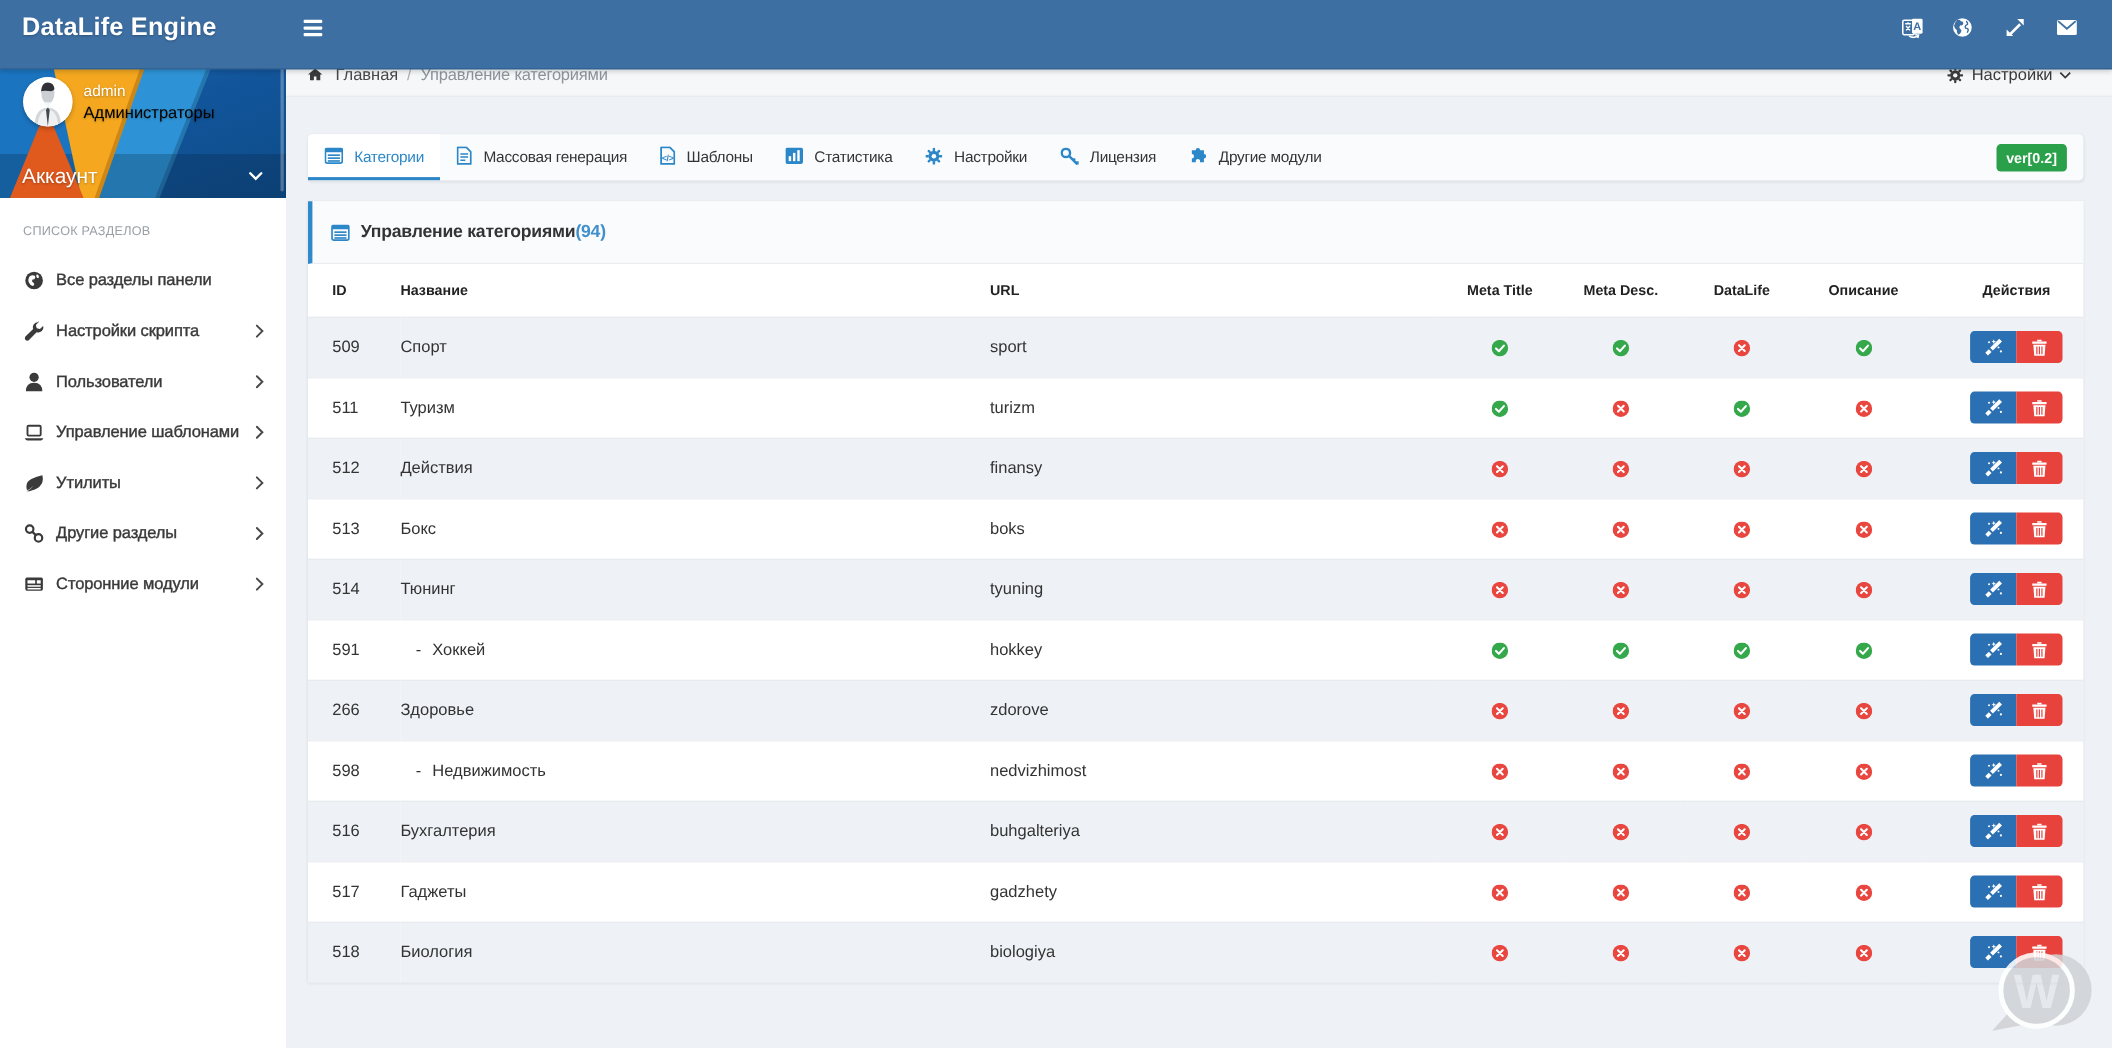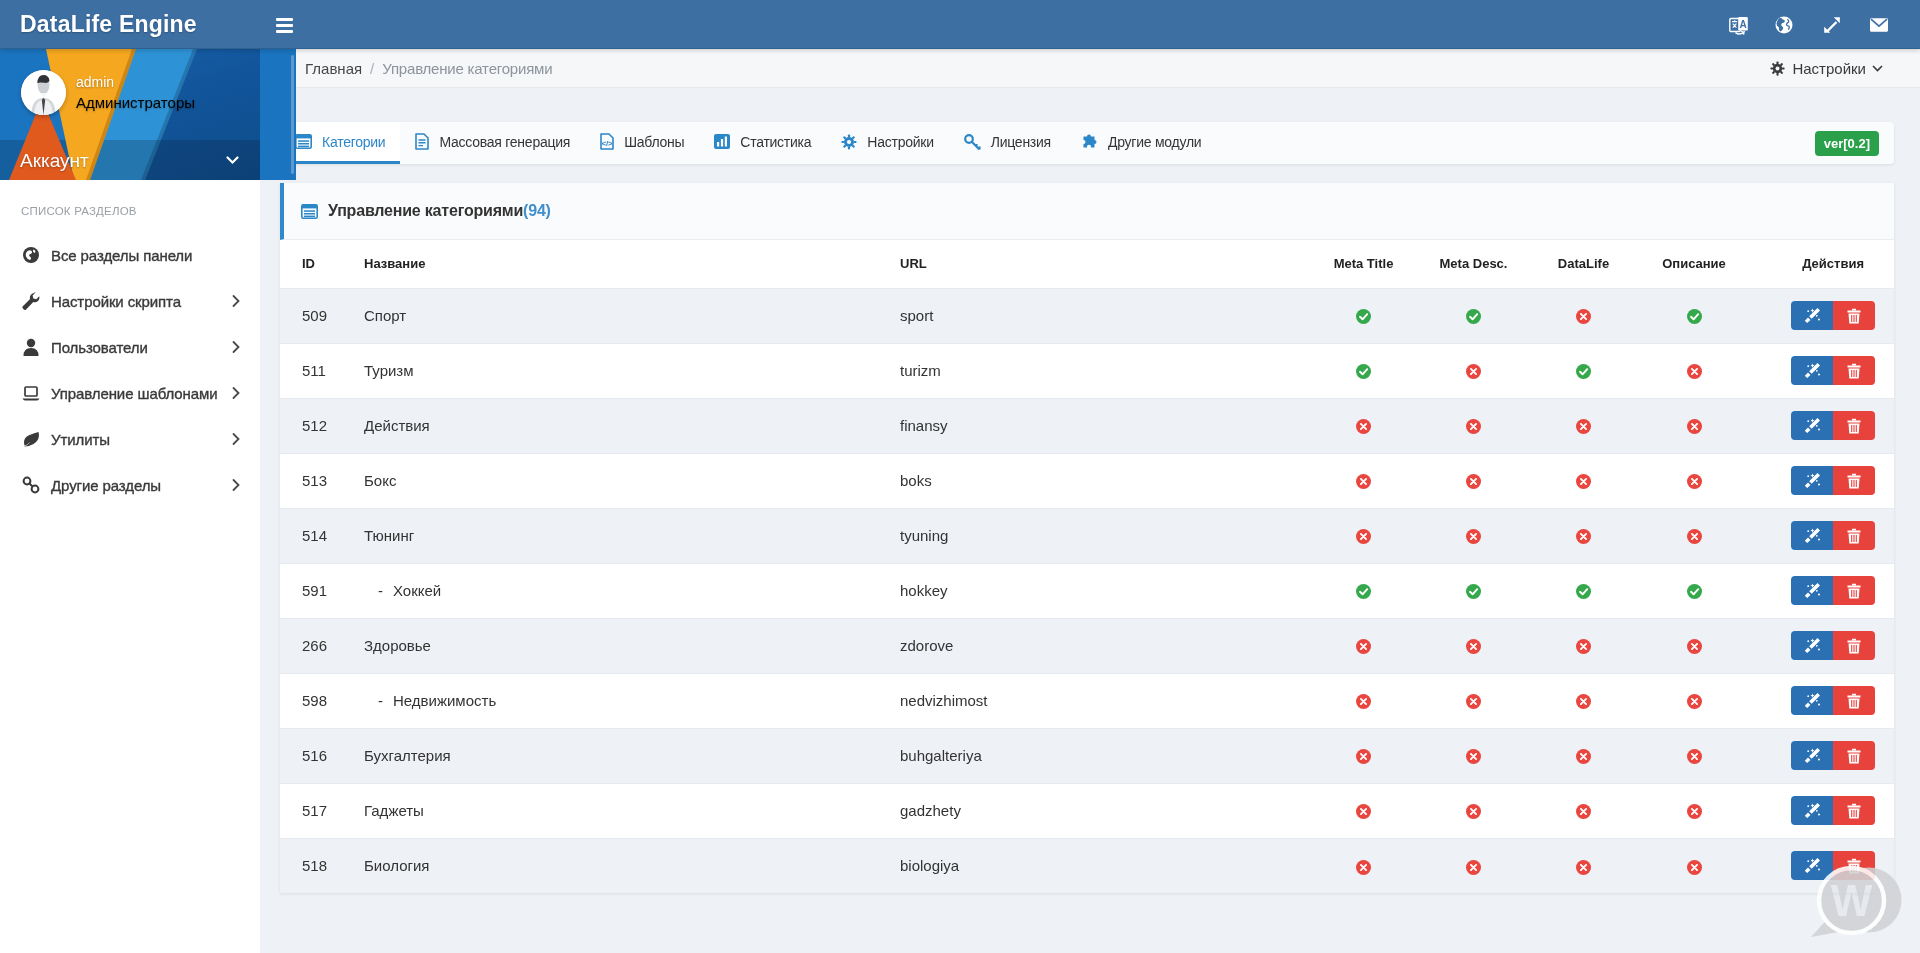--- a/index.html
+++ b/index.html
@@ -1,29 +1,29 @@
 <!DOCTYPE html>
 <html lang="ru"><head>
 <meta charset="utf-8">
 <title>DataLife Engine</title>
 <style>
 * { margin:0; padding:0; box-sizing:border-box; }
 html,body { width:1920px; height:953px; overflow:hidden; }
 body { font-family:"Liberation Sans", sans-serif; background:#eef1f5; position:relative; }
 
 
-.topbar { position:absolute; left:0; top:0; width:1920px; height:49px; background:#3d6fa3; border-bottom:1px solid #30608f; box-shadow:0 2px 4px rgba(0,0,0,.15); z-index:30; }
+.topbar { position:absolute; left:0; top:0; width:1920px; height:63px; background:#3d6fa3; border-bottom:1px solid #30608f; box-shadow:0 2px 4px rgba(0,0,0,.15); z-index:30; }
 .logo { position:absolute; left:20px; top:11px; color:#fff; font-size:23px; font-weight:700; letter-spacing:0.2px; text-shadow:0 1px 2px rgba(0,0,0,.25); }
 .hamb { position:absolute; left:276px; top:18px; width:17px; }
 .hamb div { height:3px; background:#fff; margin-bottom:3px; border-radius:1px; }
 .ticon { position:absolute; top:15px; width:20px; height:20px; }
 
 
 .sidebar { position:absolute; left:0; top:49px; width:260px; bottom:0; background:#fff; z-index:20; }
-.uwrap { position:relative; width:296px; height:131px; overflow:hidden; background:#1b74c0; }
+.uwrap { position:relative; width:260px; height:131px; overflow:hidden; background:#1b74c0; }
 .uwrap::after { content:""; position:absolute; right:2px; top:6px; width:3px; height:119px; background:rgba(255,255,255,0.28); border-radius:2px; z-index:5; }
 .band-dark { position:absolute; inset:0; background:linear-gradient(160deg, #1a68b2 0%, #12559b 45%, #0d4c88 100%); clip-path:polygon(196px 0, 260px 0, 260px 131px, 144px 131px); }
 .band-light { position:absolute; inset:0; background:#2e93d6; clip-path:polygon(134px 0, 197px 0, 145px 131px, 88px 131px); }
 .edge-light { position:absolute; inset:0; background:rgba(10,30,60,0.25); clip-path:polygon(193px 0, 197px 0, 145px 131px, 141px 131px); }
 .acc-strip { position:absolute; left:0; top:91px; width:260px; height:40px; background:rgba(8,30,58,0.25); }
 .band-yellow { position:absolute; inset:0; background:#f4a71f; clip-path:polygon(46px 0, 136px 0, 90px 131px, 74px 131px); }
 .edge-yellow { position:absolute; inset:0; background:rgba(120,60,0,0.30); clip-path:polygon(132px 0, 136px 0, 90px 131px, 86px 131px); }
 .tri-orange { position:absolute; inset:0; background:#e0591d; clip-path:polygon(42px 50px, 76px 131px, 9px 131px); }
 .avatar { position:absolute; left:21px; top:21px; width:45px; height:45px; border-radius:50%; background:#fff; overflow:hidden; box-shadow:0 2px 4px rgba(0,0,0,.25); }
 .uname { position:absolute; left:76px; top:25px; color:#fff; font-size:14px; text-shadow:0 1px 2px rgba(0,0,0,.3); }
@@ -201,20 +201,33 @@
     </li>
     <li>
       <svg class="mi" viewBox="0 0 18 18">
           <g fill="none" stroke="#3a3a3a" stroke-width="2">
             <circle cx="5" cy="5" r="3.4"></circle>
             <circle cx="13" cy="13" r="3.4"></circle>
             <path d="M7.5 7.5 l3 3"></path>
           </g>
         </svg>
       <span class="mt">Другие разделы</span>
+      <svg class="mc" width="8" height="13" viewBox="0 0 8 13">
+          <path d="M1.5 1.5 L6.5 6.5 L1.5 11.5" fill="none" stroke="#4a4a4a" stroke-width="1.8" stroke-linecap="round"></path>
+        </svg>
+    </li>
+    <li>
+      <svg class="mi" viewBox="0 0 18 18">
+          <rect x="1" y="3" width="16" height="12" rx="1.5" fill="#3a3a3a"></rect>
+          <rect x="3" y="5.5" width="7" height="3" fill="#fff"></rect>
+          <rect x="3" y="10" width="12" height="1.4" fill="#fff"></rect>
+          <rect x="3" y="12.5" width="12" height="1.4" fill="#fff"></rect>
+          <rect x="11.5" y="5.5" width="3.5" height="3" fill="#fff"></rect>
+        </svg>
+      <span class="mt">Сторонние модули</span>
       <svg class="mc" width="8" height="13" viewBox="0 0 8 13">
           <path d="M1.5 1.5 L6.5 6.5 L1.5 11.5" fill="none" stroke="#4a4a4a" stroke-width="1.8" stroke-linecap="round"></path>
         </svg>
     </li>
   </ul>
 </div>
 
 <div class="main">
 
   <div class="breadcrumb">

